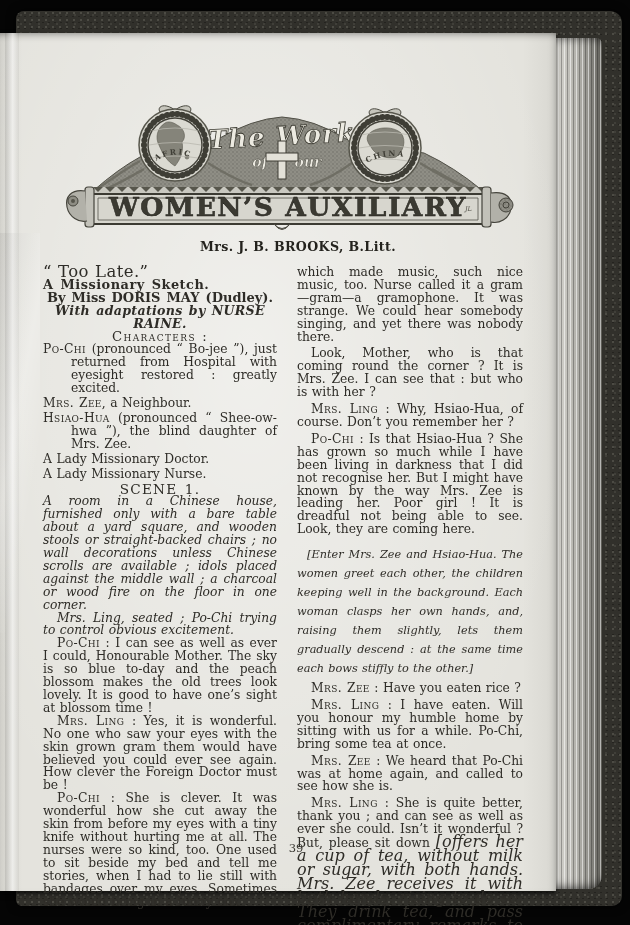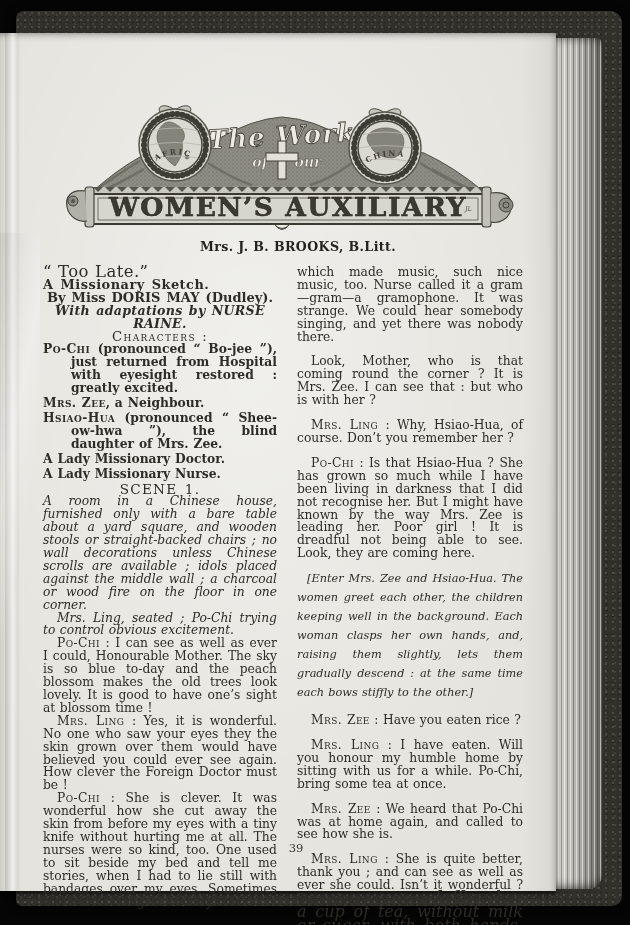--- a/index.html
+++ b/index.html
@@ -67,23 +67,23 @@
   .col{min-width:0;}
   .col-left{width:234px;}
   .col-right{width:226px;}
   .col p{margin:0;}
   .a-title{font-size:16.5px;font-weight:normal;letter-spacing:.4px;margin:0 0 5px;text-align:left;}
   .a-sub{font-size:12.9px;font-weight:bold;letter-spacing:.5px;margin:0 0 9px;text-align:left;word-spacing:2px;}
   .a-by{font-size:13px;font-weight:bold;text-align:center;margin:0 0 4px;word-spacing:1.5px;}
   .a-by2{font-size:12.6px;font-weight:bold;text-align:center;letter-spacing:.3px;margin:0 0 11px;word-spacing:1.5px;font-style:italic;}
   .a-chars{font-variant:small-caps;text-align:center;font-size:13.2px;letter-spacing:1.4px;margin:0 0 6px;}
   .a-scene{text-align:center;font-size:13.6px;letter-spacing:1.2px;margin:10px 0 7px;word-spacing:2px;}
-  p.char{padding-left:28px;text-indent:-28px;margin-bottom:2px;font-weight:bold;}
+  p.char{padding-left:28px;text-indent:-28px;margin-bottom:2px;}
   p.dial{text-indent:14px;}
-  .col-right p.dial{margin-top:12px;}
+  .col-right p.dial{margin-top:4px;}
   .col-right p.first{margin-top:0;text-indent:0;}
   p.stage{font-style:italic;}
   p.stage.ind{text-indent:14px;}
   p.stagebr{font-style:italic;font-size:11.3px;line-height:19px;margin-top:9px;text-indent:10px;}
   span.sc{font-variant:small-caps;letter-spacing:.4px;}
   span.i{}
   span.ism{font-style:italic;font-size:16px;}
   
   .pagenum{position:absolute;left:256px;top:808px;width:80px;text-align:center;font-size:11.5px;color:#3a3832;}
 </style>
@@ -218,21 +218,21 @@
           <p class="char"><span class="sc">Mrs. Zee</span><span>, a Neighbour.</span></p>
           <p class="char"><span class="sc">Hsiao-Hua</span><span> (pronounced “ Shee-ow-hwa ”), the blind daughter of Mrs. Zee.</span></p>
           <p class="char"><span>A Lady Missionary Doctor.</span></p>
           <p class="char"><span>A Lady Missionary Nurse.</span></p>
         </div>
       <p class="a-scene">SCENE 1.</p>
       <div>
           <p class="stage"><span>A room in a Chinese house, furnished only with a bare table about a yard square, and wooden stools or straight-backed chairs ; no wall decorations unless Chinese scrolls are available ; idols placed against the middle wall ; a charcoal or wood fire on the floor in one corner.</span></p>
           <p class="stage ind"><span>Mrs. Ling, seated ; Po-Chi trying to control obvious excitement.</span></p>
           <p class="dial"><span class="sc">Po-Chi</span><span> : I can see as well as ever I could, Honourable Mother.  The sky is so blue to-day and the peach blossom makes the old trees look lovely.  It </span><span class="i">is</span><span> good to have one’s sight at blossom time !</span></p>
-          <p class="dial"><span class="sc">Mrs. Ling</span><span> : Yes, it is wonderful.  No one who saw your eyes they the skin grown over them would have believed you could ever see again.  How clever the Foreign Doctor must be !</span></p>
+          <p class="dial"><span class="sc">Mrs. Ling</span><span> : Yes, it is wonderful.  No one who saw your eyes with the skin grown gram them would have believed you could ever see again.  How clever the Foreign Doctor must be !</span></p>
           <p class="dial"><span class="sc">Po-Chi</span><span> : She </span><span class="i">is</span><span> clever.  It was wonderful how she cut away the skin from before my eyes with a tiny knife without hurting me at all.  The nurses were so kind, too.  One used to sit beside my bed and tell me stories, when I had to lie still with bandages over my eyes.  Sometimes she would bring in a funny box</span></p>
         </div>
     </div>
     <div class="col col-right">
       <div>
           <p class="dial first"><span>which made music, such nice music, too. Nurse called it a gram—gram—a gramophone.  It was strange.  We could hear somebody singing, and yet there was nobody there.</span></p>
           <p class="dial"><span>Look, Mother, who is that coming round the corner ?  It is Mrs. Zee.  I can see that : but who is with her ?</span></p>
           <p class="dial"><span class="sc">Mrs. Ling</span><span> : Why, Hsiao-Hua, of course.  Don’t you remember her ?</span></p>
           <p class="dial"><span class="sc">Po-Chi</span><span> : Is that Hsiao-Hua ?  She has grown so much while I have been living in darkness that I did not recognise her. But I might have known by the way Mrs. Zee is leading her.  Poor girl !  It is dreadful not being able to see.  Look, they are coming here.</span></p>
           <p class="stagebr"><span>[Enter Mrs. Zee and Hsiao-Hua.  The women greet each other, the children keeping well in the background.  Each woman clasps her own hands, and, raising them slightly, lets them gradually descend : at the same time each bows stiffly to the other.]</span></p>

